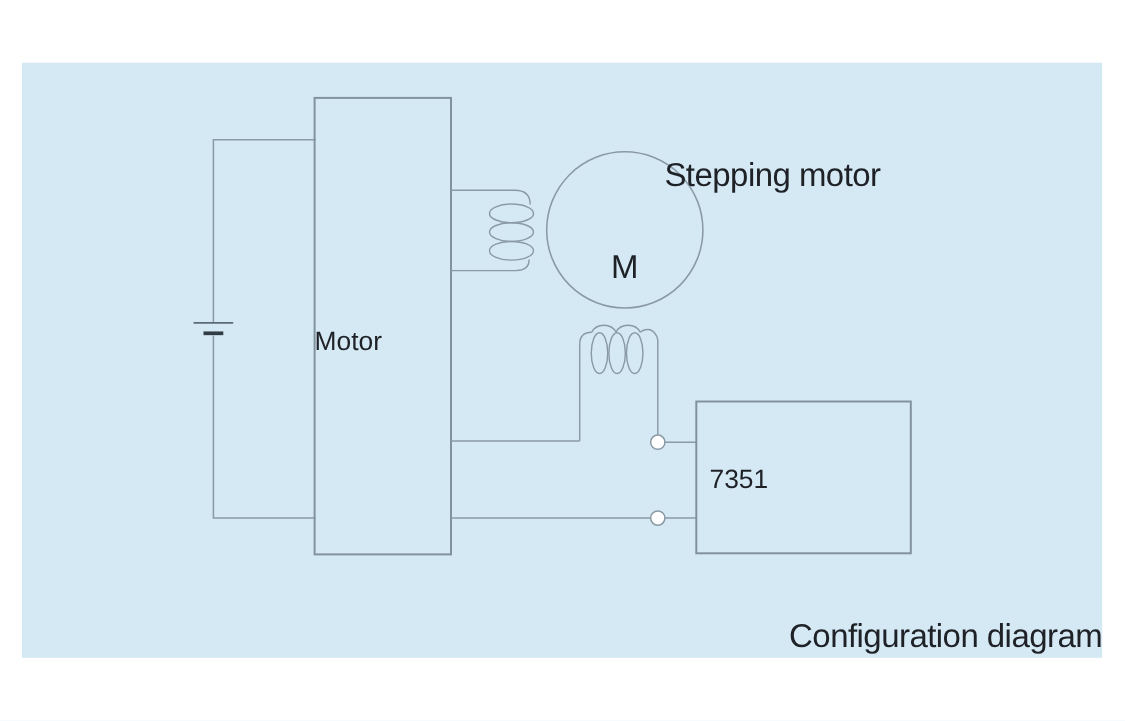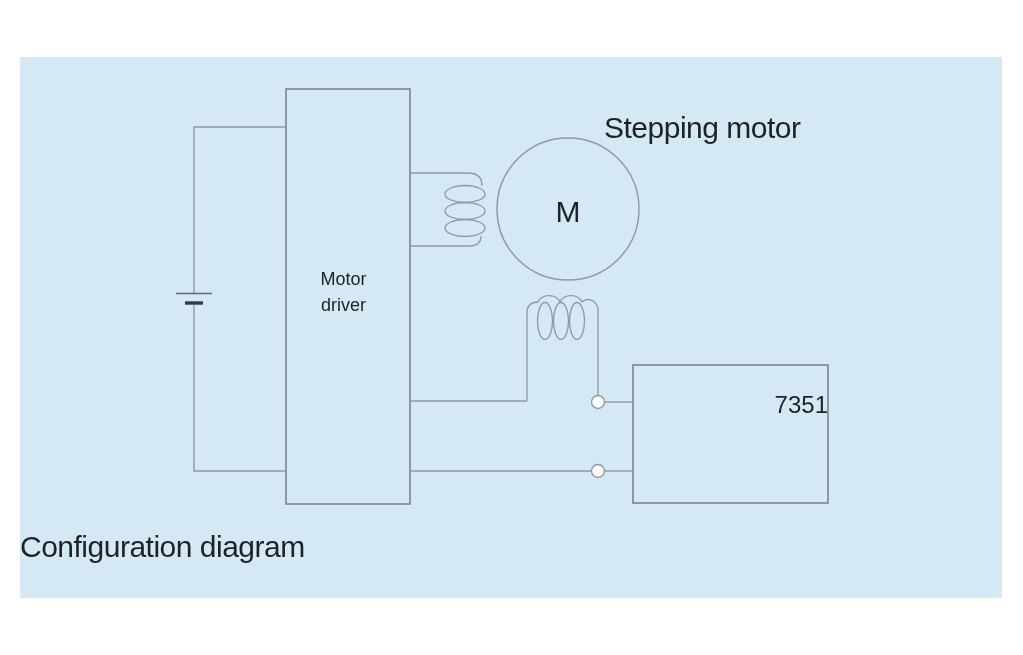--- a/index.html
+++ b/index.html
@@ -23,26 +23,26 @@
     background:var(--panel-bg);
   }
   svg.schematic{position:absolute;left:0;top:0;width:1023px;height:655px;}
   .wire{stroke:var(--line);stroke-width:1.4;fill:none;}
   .box{stroke:var(--box-line);stroke-width:1.8;fill:none;}
   .coil{stroke:var(--line);stroke-width:1.3;fill:none;}
   .terminal{stroke:var(--line);stroke-width:1.4;fill:var(--terminal-fill);}
   .circle-outline{stroke:var(--line);stroke-width:1.4;fill:none;}
   .plate-long{stroke:var(--plate-long);stroke-width:1.6;fill:none;}
   .plate-short{stroke:var(--plate-short);stroke-width:3.4;fill:none;}
-  .lbl{position:absolute;color:var(--text);white-space:nowrap;}
+  .lbl{position:absolute;color:var(--text);white-space:nowrap;margin-top:32px;}
   .lbl-stepping{left:604px;top:111px;font-size:30px;letter-spacing:-0.5px;}
   .lbl-m{left:540px;top:195px;width:56px;text-align:center;font-size:30px;}
-  .lbl-driver{left:286px;top:266px;width:115px;text-align:center;font-size:18px;line-height:26px;}
-  .lbl-meas{left:633px;top:392px;width:195px;text-align:right;font-size:24px;line-height:25px;}
-  .lbl-caption{left:20px;top:530px;width:982px;text-align:left;font-size:30px;letter-spacing:-0.5px;}
+  .lbl-driver{left:286px;top:266px;width:115px;text-align:left;font-size:24px;line-height:26px;}
+  .lbl-meas{left:633px;top:392px;width:195px;text-align:left;font-size:24px;line-height:25px;padding-left:12px;}
+  .lbl-caption{left:20px;top:530px;width:982px;text-align:right;font-size:30px;letter-spacing:-0.5px;padding-left:40px;}
 </style>
 </head>
 <body>
 
 <div class="stage">
 
   <div class="panel"></div>
 
   <svg class="schematic" viewBox="0 0 1023 655" aria-hidden="true">
 
@@ -84,21 +84,20 @@
 
     <rect class="box" x="633" y="365" width="195" height="138"></rect>
   </svg>
 
   <div class="lbl lbl-stepping">Stepping motor</div>
 
   <div class="lbl lbl-m">M</div>
 
   <div class="lbl lbl-driver">
     <div>Motor</div>
-    <div>driver</div>
   </div>
 
   <div class="lbl lbl-meas">
     <div>7351</div>
   </div>
 
   <div class="lbl lbl-caption">Configuration diagram</div>
 
 </div>
 

